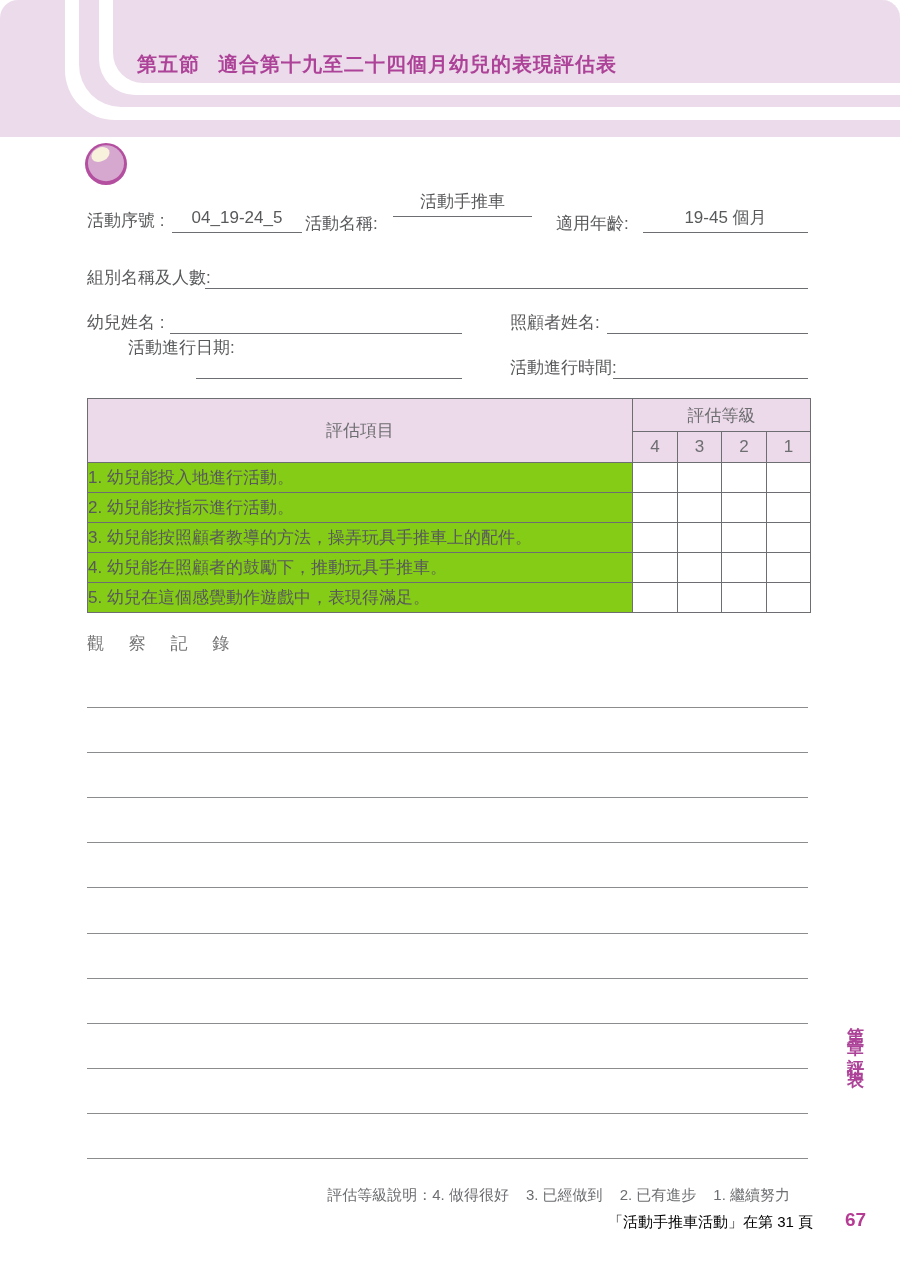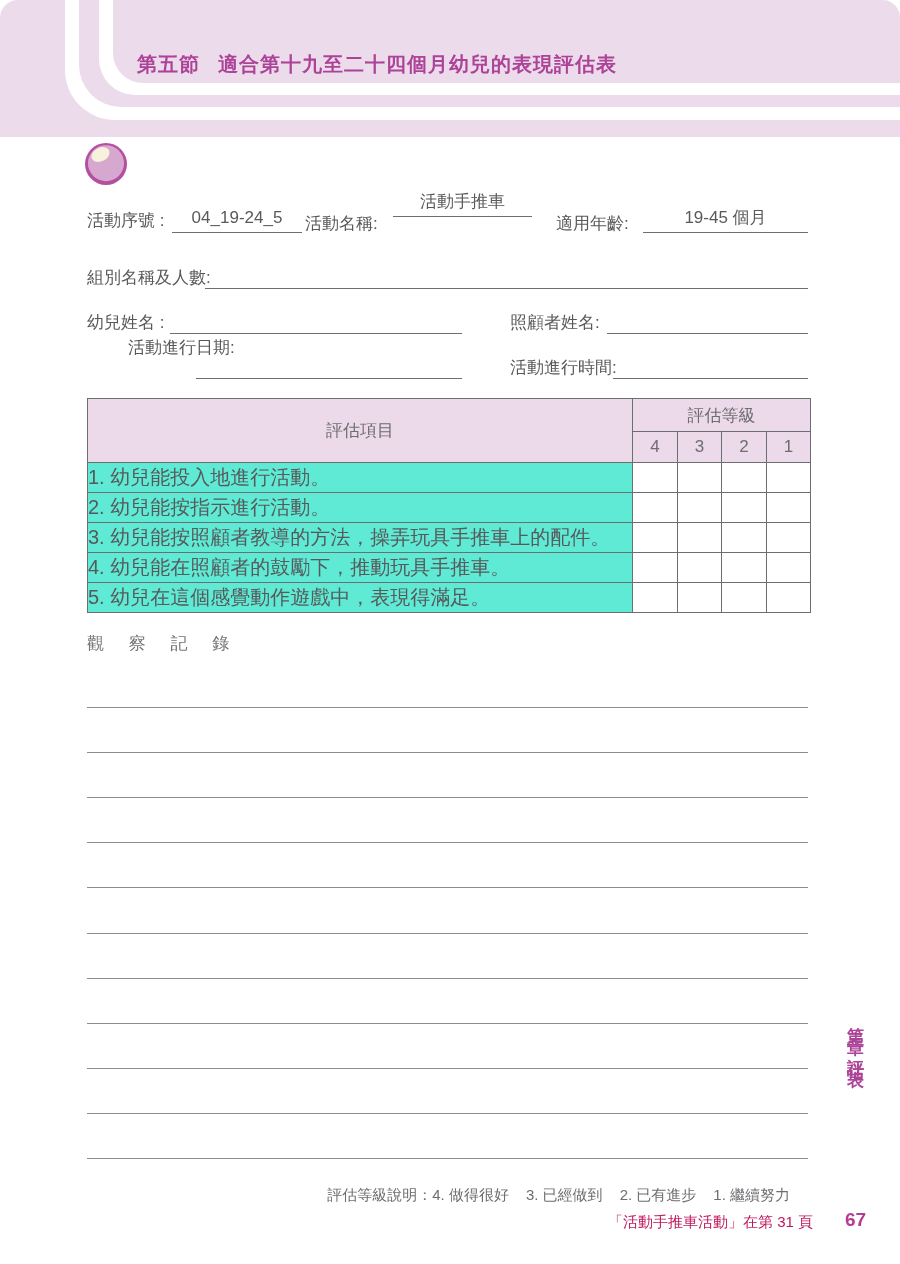--- a/index.html
+++ b/index.html
@@ -33,36 +33,36 @@
     position:absolute; left:87px; top:398px; width:723px;
     border-collapse:collapse; table-layout:fixed;
   }
   table.assess th, table.assess td{border:1px solid #6d6e71; padding:0;}
   table.assess th{
     background:#ecd9ea; font-weight:normal; color:#6d6e71; font-size:17px;
   }
   th.rating-head{height:32px;}
   th.item-head{font-size:17px;}
   th.level{height:30px; font-size:17px;}
-  td.item{height:29px; font-size:20px; color:#58595b; padding-left:12px; text-align:left; background:#5eead4; white-space:nowrap;}
+  td.item{height:29px; font-size:17px; color:#58595b; padding-left:12px; text-align:left; background:#84cc16; white-space:nowrap;}
   td.cell{background:#ffffff;}
   
   .obs-label{position:absolute; left:87px; top:632px; font-size:17px; color:#737373; letter-spacing:10px;}
   .wline{position:absolute; left:87px; width:721px; height:0; border-top:1.8px solid #8a8c8e;}
   
   .side-tab{position:absolute; left:844px; top:1013px; display:flex; flex-direction:column; gap:14px;}
   .vtext{
     writing-mode:vertical-rl; text-orientation:upright;
     font-size:17px; font-weight:bold; color:var(--magenta); letter-spacing:6px;
   }
   
   .legend{position:absolute; right:110px; top:1186px; font-size:15px; color:#6d6e71; white-space:nowrap;}
   .legend .seg{margin-left:17px;}
   .legend .seg:first-child{margin-left:0;}
-  .page-ref{position:absolute; right:87px; top:1213px; font-size:15px; color:#be185d; white-space:nowrap;}
+  .page-ref{position:absolute; right:87px; top:1213px; font-size:15px; color:#000000; white-space:nowrap;}
   .page-num{position:absolute; left:845px; top:1209px; font-size:19px; font-weight:bold; color:#b63b93;}
   :root, .page{--pink:#ecdceb; --magenta:#ad4398;}
 </style>
 </head>
 <body>
 
 <div class="page">
 
   <div>
     <div class="hband b1"></div>

